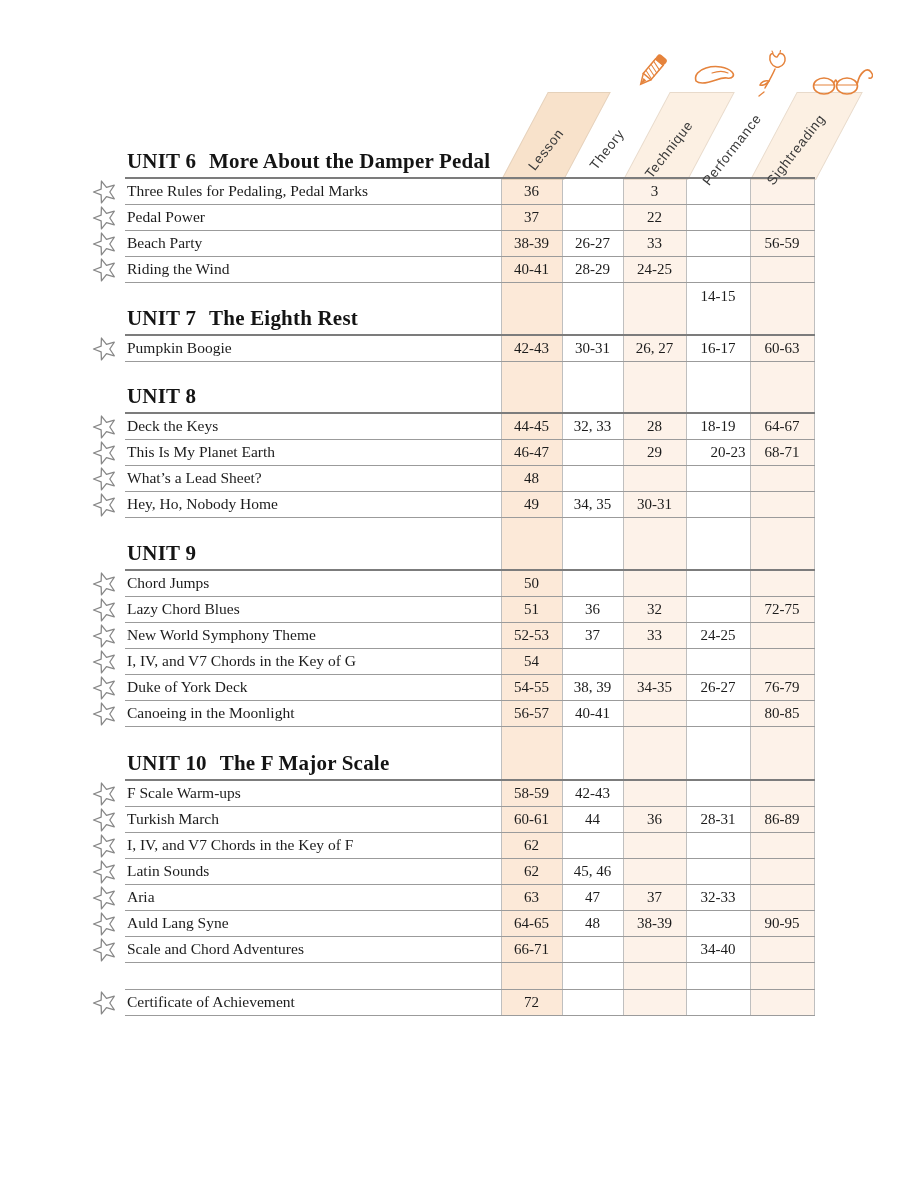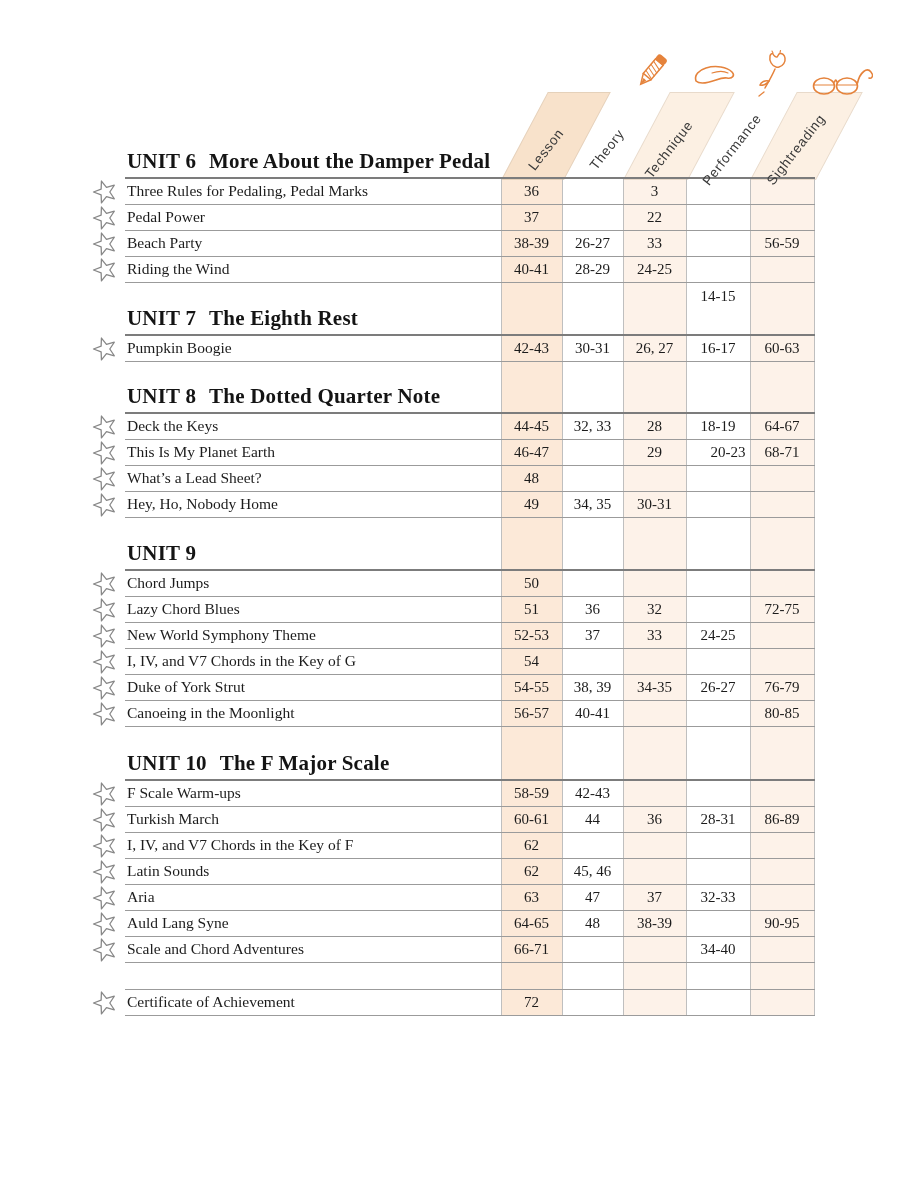--- a/index.html
+++ b/index.html
@@ -169,21 +169,20 @@
         </svg>
         <div class="row-title" style="left: 127px; top: 335px; height: 26px; line-height: 26px;">Pumpkin Boogie</div>
         <div class="cell" style="left: 501px; top: 335px; width: 61px; height: 26px; line-height: 26px;">42-43</div>
         <div class="cell" style="left: 562px; top: 335px; width: 61px; height: 26px; line-height: 26px;">30-31</div>
         <div class="cell" style="left: 623px; top: 335px; width: 63px; height: 26px; line-height: 26px;">26, 27</div>
         <div class="cell" style="left: 686px; top: 335px; width: 64px; height: 26px; line-height: 26px;">16-17</div>
         <div class="cell" style="left: 750px; top: 335px; width: 64px; height: 26px; line-height: 26px;">60-63</div>
       </div>
       <div class="unit-heading" style="left: 127px; top: 383px; height: 27px;">
         <span>UNIT 8</span>
-        <span class="unit-title">The Dotted Quarter Note</span>
       </div>
       <div>
         <svg class="star" width="26" height="26" viewBox="0 0 26 26" style="left: 92px; top: 414px;">
           <path d="M9.45 2.06 L9.12 10.18 L1.5 13 L9.12 15.82 L9.45 23.94 L14.48 17.56 L22.3 19.76 L17.8 13 L22.3 6.24 L14.48 8.44 Z" fill="none" stroke="#878787" stroke-width="1.3" stroke-linejoin="round"></path>
         </svg>
         <div class="row-title" style="left: 127px; top: 413px; height: 26px; line-height: 26px;">Deck the Keys</div>
         <div class="cell" style="left: 501px; top: 413px; width: 61px; height: 26px; line-height: 26px;">44-45</div>
         <div class="cell" style="left: 562px; top: 413px; width: 61px; height: 26px; line-height: 26px;">32, 33</div>
         <div class="cell" style="left: 623px; top: 413px; width: 63px; height: 26px; line-height: 26px;">28</div>
         <div class="cell" style="left: 686px; top: 413px; width: 64px; height: 26px; line-height: 26px;">18-19</div>
@@ -249,21 +248,21 @@
         <svg class="star" width="26" height="26" viewBox="0 0 26 26" style="left: 92px; top: 649px;">
           <path d="M9.45 2.06 L9.12 10.18 L1.5 13 L9.12 15.82 L9.45 23.94 L14.48 17.56 L22.3 19.76 L17.8 13 L22.3 6.24 L14.48 8.44 Z" fill="none" stroke="#878787" stroke-width="1.3" stroke-linejoin="round"></path>
         </svg>
         <div class="row-title" style="left: 127px; top: 648px; height: 26px; line-height: 26px;">I, IV, and V7 Chords in the Key of G</div>
         <div class="cell" style="left: 501px; top: 648px; width: 61px; height: 26px; line-height: 26px;">54</div>
       </div>
       <div>
         <svg class="star" width="26" height="26" viewBox="0 0 26 26" style="left: 92px; top: 675px;">
           <path d="M9.45 2.06 L9.12 10.18 L1.5 13 L9.12 15.82 L9.45 23.94 L14.48 17.56 L22.3 19.76 L17.8 13 L22.3 6.24 L14.48 8.44 Z" fill="none" stroke="#878787" stroke-width="1.3" stroke-linejoin="round"></path>
         </svg>
-        <div class="row-title" style="left: 127px; top: 674px; height: 26px; line-height: 26px;">Duke of York Strut</div>
+        <div class="row-title" style="left: 127px; top: 674px; height: 26px; line-height: 26px;">Duke of York Deck</div>
         <div class="cell" style="left: 501px; top: 674px; width: 61px; height: 26px; line-height: 26px;">54-55</div>
         <div class="cell" style="left: 562px; top: 674px; width: 61px; height: 26px; line-height: 26px;">38, 39</div>
         <div class="cell" style="left: 623px; top: 674px; width: 63px; height: 26px; line-height: 26px;">34-35</div>
         <div class="cell" style="left: 686px; top: 674px; width: 64px; height: 26px; line-height: 26px;">26-27</div>
         <div class="cell" style="left: 750px; top: 674px; width: 64px; height: 26px; line-height: 26px;">76-79</div>
       </div>
       <div>
         <svg class="star" width="26" height="26" viewBox="0 0 26 26" style="left: 92px; top: 701px;">
           <path d="M9.45 2.06 L9.12 10.18 L1.5 13 L9.12 15.82 L9.45 23.94 L14.48 17.56 L22.3 19.76 L17.8 13 L22.3 6.24 L14.48 8.44 Z" fill="none" stroke="#878787" stroke-width="1.3" stroke-linejoin="round"></path>
         </svg>

